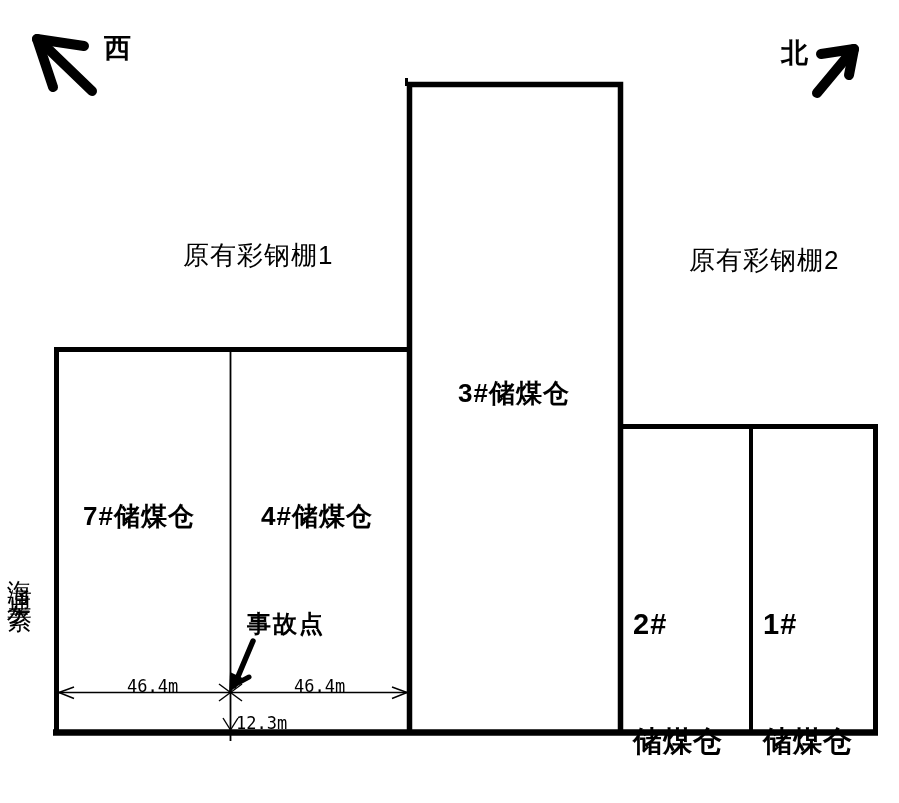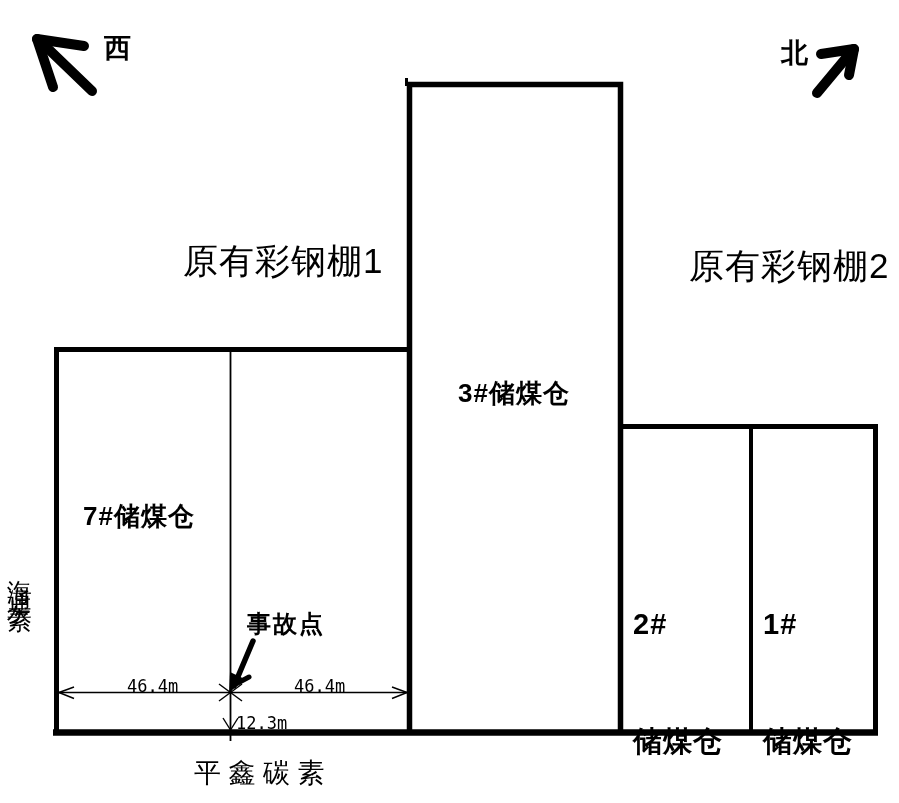--- a/index.html
+++ b/index.html
@@ -19,21 +19,21 @@
     left: 0; top: 0;
     width: 899px; height: 803px;
   }
   .lbl {
     position: absolute;
     color: #000;
     white-space: pre;
     line-height: 1.15;
   }
   .lbl-compass   { font-size: 27px; font-weight: bold; }
-  .lbl-shed      { font-size: 35px; letter-spacing: 1px; }
+  .lbl-shed      { font-size: 26px; letter-spacing: 1px; }
   .lbl-bin       { font-size: 26px; font-weight: bold; letter-spacing: 1px; }
   .lbl-bin-right { font-size: 29px; font-weight: bold; letter-spacing: 1px; line-height: 39px; }
   .lbl-accident  { font-size: 24px; font-weight: bold; letter-spacing: 2px; }
   .lbl-dim       { font-size: 17px; font-family: "DejaVu Sans Mono", monospace; margin-top: 10px; }
   .lbl-company-left {
     font-size: 25px;
     writing-mode: vertical-rl;
     text-orientation: upright;
     letter-spacing: 9px;
   }
@@ -99,32 +99,32 @@
   </svg>
 
   <div class="lbl lbl-compass" style="left:104px; top:33px;">西</div>
   <div class="lbl lbl-compass" style="left:781px; top:38px;">北</div>
 
   <div class="lbl lbl-shed" style="left:183px; top:241px;">原有彩钢棚1</div>
   <div class="lbl lbl-shed" style="left:689px; top:246px;">原有彩钢棚2</div>
 
   <div class="lbl lbl-bin" style="left:458px; top:379px;">3#储煤仓</div>
   <div class="lbl lbl-bin" style="left:83px; top:502px;">7#储煤仓</div>
+  <div class="lbl lbl-bin" style="left:261px; top:502px;">4#储煤仓</div>
 
   <div class="lbl lbl-bin-right" style="left:633px; top:527px;">
     <div>2#</div>
     <div>储煤仓</div>
   </div>
   <div class="lbl lbl-bin-right" style="left:763px; top:527px;">
     <div>1#</div>
     <div>储煤仓</div>
   </div>
 
   <div class="lbl lbl-company-left" style="left:5px; top:560px;">海通炭素</div>
-  <div class="lbl lbl-company-bottom" style="left:194px; top:758px;">平 鑫 碳 素</div>
 
   <div class="lbl lbl-accident" style="left:247px; top:610px;">事故点</div>
 
   <div class="lbl lbl-dim" style="left:127px; top:667px;">46.4m</div>
   <div class="lbl lbl-dim" style="left:294px; top:667px;">46.4m</div>
   <div class="lbl lbl-dim" style="left:236px; top:704px;text-decoration:underline;">12.3m</div>
 
 </div>
 
 </body></html>

